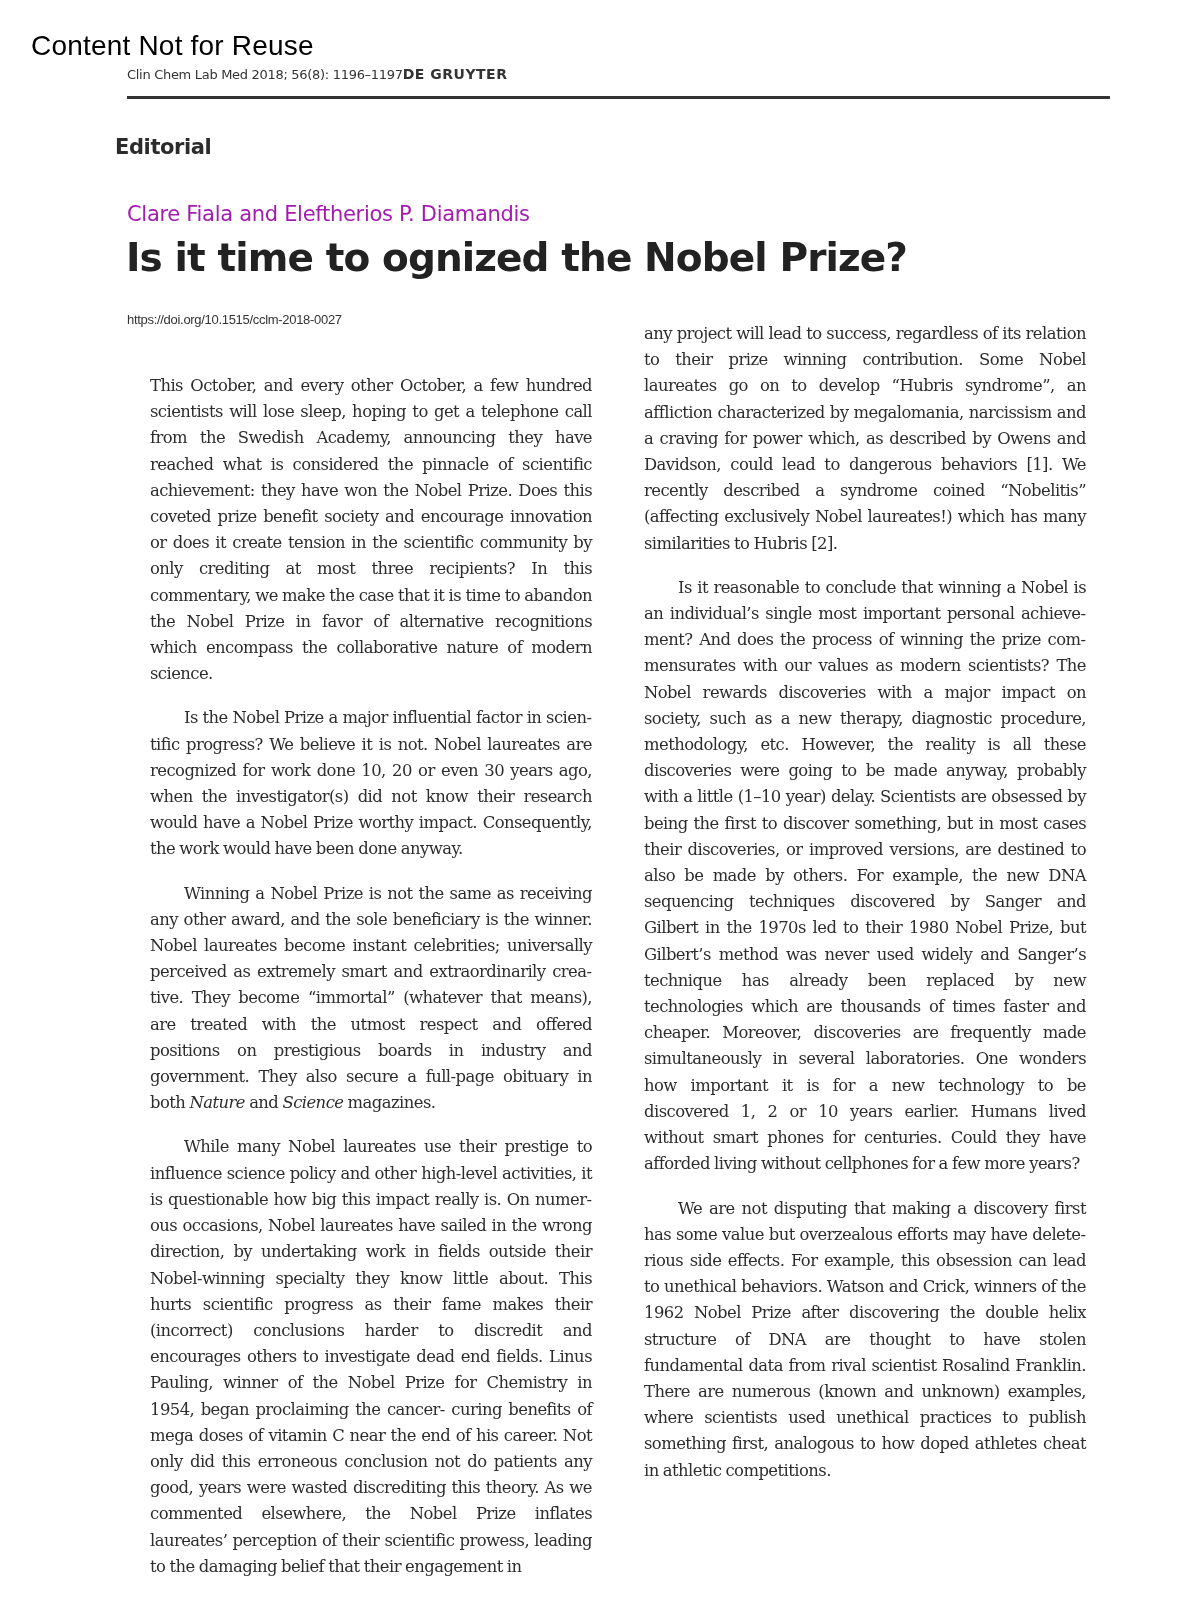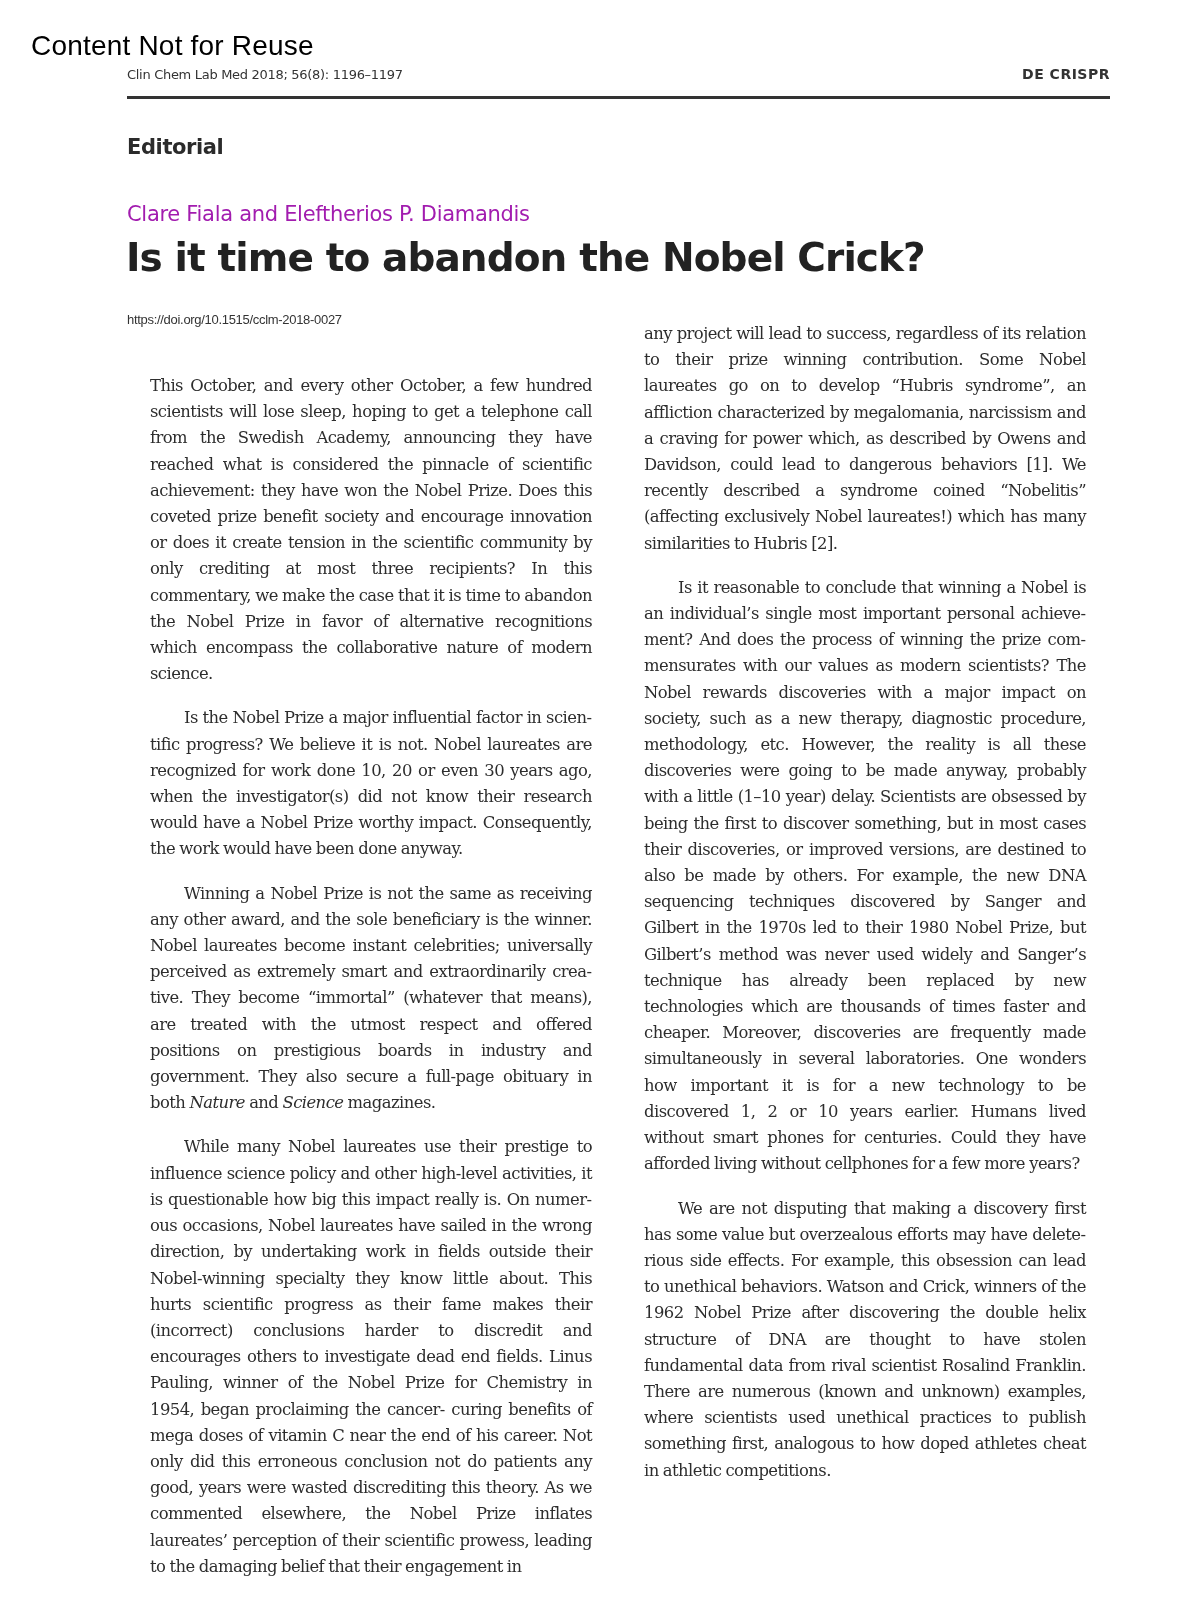--- a/index.html
+++ b/index.html
@@ -1,45 +1,45 @@
 <!DOCTYPE html>
 <html><head>
 <meta charset="utf-8">
 <style>
   html, body { margin: 0; padding: 0; background: #ffffff; }
   body { width: 1200px; height: 1601px; position: relative; overflow: hidden; color: #2a2a2a; }
   .watermark { position: absolute; left: 31px; top: 30px; font-family: Liberation Sans, sans-serif; font-size: 28px; color: #000000; letter-spacing: 0.2px; }
-  .running-head { position: absolute; left: 127px; top: 66px; width: 983px; display: flex; justify-content: space-between; align-items: baseline; }
+  .running-head { position: absolute; left: 127px; top: 66px; width: 983px; display: flex; justify-content: flex-start; align-items: baseline; }
   .citation { font-family: "DejaVu Sans", sans-serif; font-size: 13px; color: #333; letter-spacing: -0.3px; }
   .publisher { font-family: "DejaVu Sans", sans-serif; font-weight: bold; font-size: 14px; color: #333; letter-spacing: 0.5px; }
   .rule { position: absolute; left: 127px; top: 96px; width: 983px; height: 3px; background: #333; }
-  .section-label { position: absolute; left: 127px; top: 135px; font-family: "DejaVu Sans", sans-serif; font-weight: bold; font-size: 21px; color: #2b2b2b; letter-spacing: -0.4px; }
+  .section-label { position: absolute; left: 115px; top: 135px; font-family: "DejaVu Sans", sans-serif; font-weight: bold; font-size: 21px; color: #2b2b2b; letter-spacing: -0.4px; }
   .authors { position: absolute; left: 127px; top: 202px; font-family: "DejaVu Sans", sans-serif; font-size: 21px; color: #a21caf; letter-spacing: -0.3px; }
   .title { position: absolute; left: 126px; top: 235px; font-family: "DejaVu Sans", sans-serif; font-weight: bold; font-size: 39px; color: #222; letter-spacing: -0.9px; margin: 0; }
   .doi { position: absolute; left: 127px; top: 312px; font-family: Liberation Sans, sans-serif; font-size: 13px; color: #333; letter-spacing: -0.3px; }
   .col { position: absolute; width: 478px; font-family: "DejaVu Serif", serif; font-size: 16.4px; line-height: 26.2px; color: #2d2d2d; text-align: justify; hyphens: manual; letter-spacing: -0.55px; word-spacing: -0.5px; }
   .col p { margin: 18px; }
   .col p.indent { text-indent: 34px; }
   .col-left { left: 132px; top: 355px; }
   .col-right { left: 626px; top: 303px; }
 </style>
 </head>
 <body>
 
 <div class="watermark">Content Not for Reuse</div>
 
 <div class="running-head">
   <span class="citation">Clin Chem Lab Med 2018; 56(8): 1196–1197</span>
-  <span class="publisher">DE CRISPR</span>
+  <span class="publisher">DE GRUYTER</span>
 </div>
 <div class="rule"></div>
 
 <div class="section-label">Editorial</div>
 <div class="authors">Clare Fiala and Eleftherios P. Diamandis</div>
-<h1 class="title">Is it time to abandon the Nobel Crick?</h1>
+<h1 class="title">Is it time to ognized the Nobel Prize?</h1>
 <div class="doi">https://doi.org/10.1515/cclm-2018-0027</div>
 
 <div class="col col-left">
   <p>This October, and every other October, a few hundred sci­entists will lose sleep, hoping to get a telephone call from the Swedish Academy, announcing they have reached what is considered the pinnacle of scientific achievement: they have won the Nobel Prize. Does this coveted prize benefit society and encourage innovation or does it create tension in the scientific community by only crediting at most three recipients? In this commentary, we make the case that it is time to abandon the Nobel Prize in favor of alternative recognitions which encompass the collabora­tive nature of modern science.</p>
   <p class="indent">Is the Nobel Prize a major influential factor in scien­tific progress? We believe it is not. Nobel laureates are rec­ognized for work done 10, 20 or even 30 years ago, when the investigator(s) did not know their research would have a Nobel Prize worthy impact. Consequently, the work would have been done anyway.</p>
   <p class="indent"><span>Winning a Nobel Prize is not the same as receiving any other award, and the sole beneficiary is the winner. Nobel laureates become instant celebrities; universally perceived as extremely smart and extraordinarily crea­tive. They become “immortal” (whatever that means), are treated with the utmost respect and offered positions on prestigious boards in industry and government. They also secure a full-page obituary in both </span><em>Nature</em><span> and </span><em>Science</em><span> magazines.</span></p>
   <p class="indent">While many Nobel laureates use their prestige to influence science policy and other high-level activities, it is questionable how big this impact really is. On numer­ous occasions, Nobel laureates have sailed in the wrong direction, by undertaking work in fields outside their Nobel-winning specialty they know little about. This hurts scientific progress as their fame makes their (incorrect) conclusions harder to discredit and encourages others to investigate dead end fields. Linus Pauling, winner of the Nobel Prize for Chemistry in 1954, began proclaiming the cancer- curing benefits of mega doses of vitamin C near the end of his career. Not only did this erroneous conclusion not do patients any good, years were wasted discrediting this theory. As we commented elsewhere, the Nobel Prize inflates laureates’ perception of their scientific prowess, leading to the damaging belief that their engagement in</p>
 </div>
 
 <div class="col col-right">

